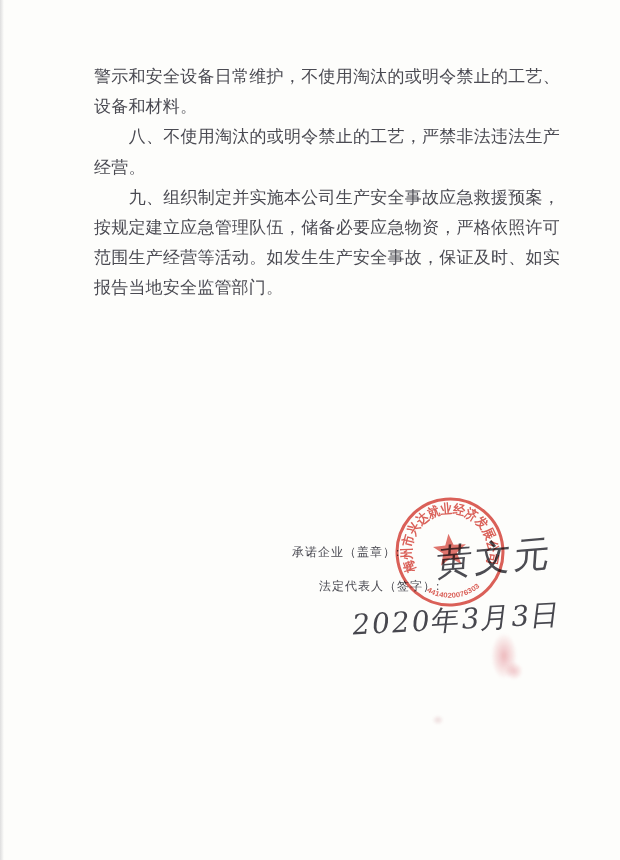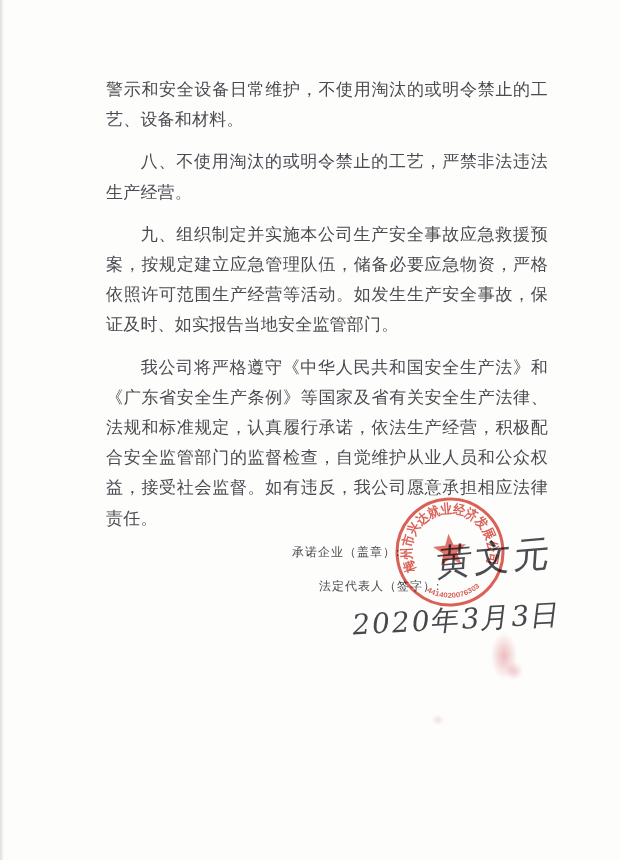--- a/index.html
+++ b/index.html
@@ -12,21 +12,21 @@
   }
   .edge-shade {
     position:absolute; left:0; top:0; bottom:0; width:4px;
     background:linear-gradient(to right, rgba(110,110,120,0.22), rgba(110,110,120,0));
   }
   .body-text {
     position:absolute; left:94px; top:63px; width:466px;
     font-size:17px; line-height:30.2px; letter-spacing:0.2px;
     color:#4a4a52; text-align:justify; text-justify:inter-character;
   }
-  .body-text p { margin:12px; text-indent:2.05em; }
+  .body-text p { margin:0; text-indent:2.05em;font-family:Liberation Mono, monospace; }
   .body-text p.no-indent { text-indent:0; }
 
   .sig-label {
     position:absolute; font-size:12px; color:#4a4a52; letter-spacing:1px;
     white-space:nowrap;
   }
   .label-company { left:292px; top:544px; }
   .label-rep     { left:292px; top:578px;margin-left:27px; }
 
   .seal {
@@ -71,21 +71,20 @@
 <body>
 
 <div class="page">
 
   <div class="edge-shade"></div>
 
   <div class="body-text">
     <p class="no-indent">警示和安全设备日常维护，不使用淘汰的或明令禁止的工艺、设备和材料。</p>
     <p>八、不使用淘汰的或明令禁止的工艺，严禁非法违法生产经营。</p>
     <p>九、组织制定并实施本公司生产安全事故应急救援预案，按规定建立应急管理队伍，储备必要应急物资，严格依照许可范围生产经营等活动。如发生生产安全事故，保证及时、如实报告当地安全监管部门。</p>
-    <p>我公司将严格遵守《中华人民共和国安全生产法》和《广东省安全生产条例》等国家及省有关安全生产法律、法规和标准规定，认真履行承诺，依法生产经营，积极配合安全监管部门的监督检查，自觉维护从业人员和公众权益，接受社会监督。如有违反，我公司愿意承担相应法律责任。</p>
   </div>
 
   <div class="sig-label label-company">承诺企业（盖章）:</div>
   <div class="sig-label label-rep">法定代表人（签字）:</div>
 
   <div class="seal">
     <svg viewBox="0 0 110 110">
       <defs>
         <path id="seal-arc-top" d="M 20.6 71.1 A 38 38 0 1 1 89.4 71.1" fill="none"></path>
         <path id="seal-arc-bottom" d="M 26.1 89.5 A 45 45 0 0 0 83.9 89.5" fill="none"></path>

